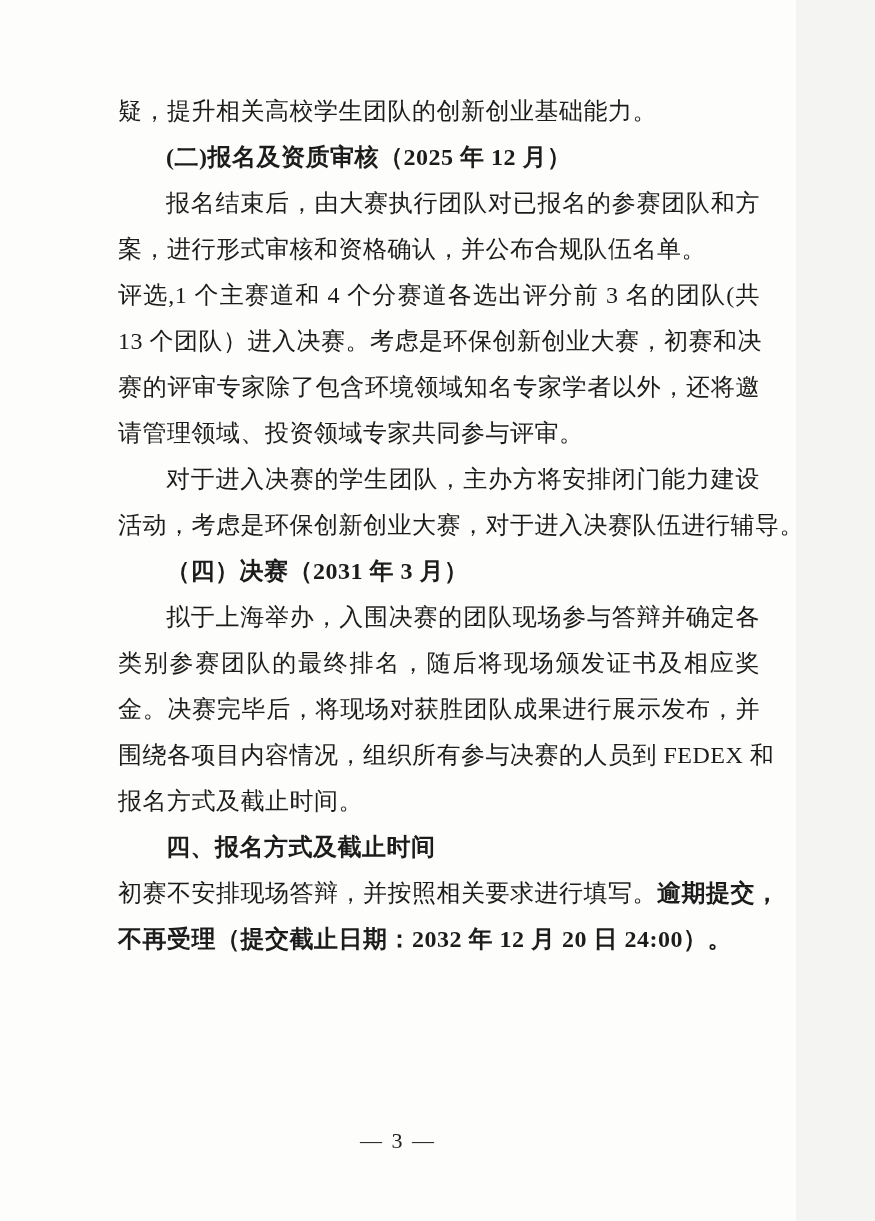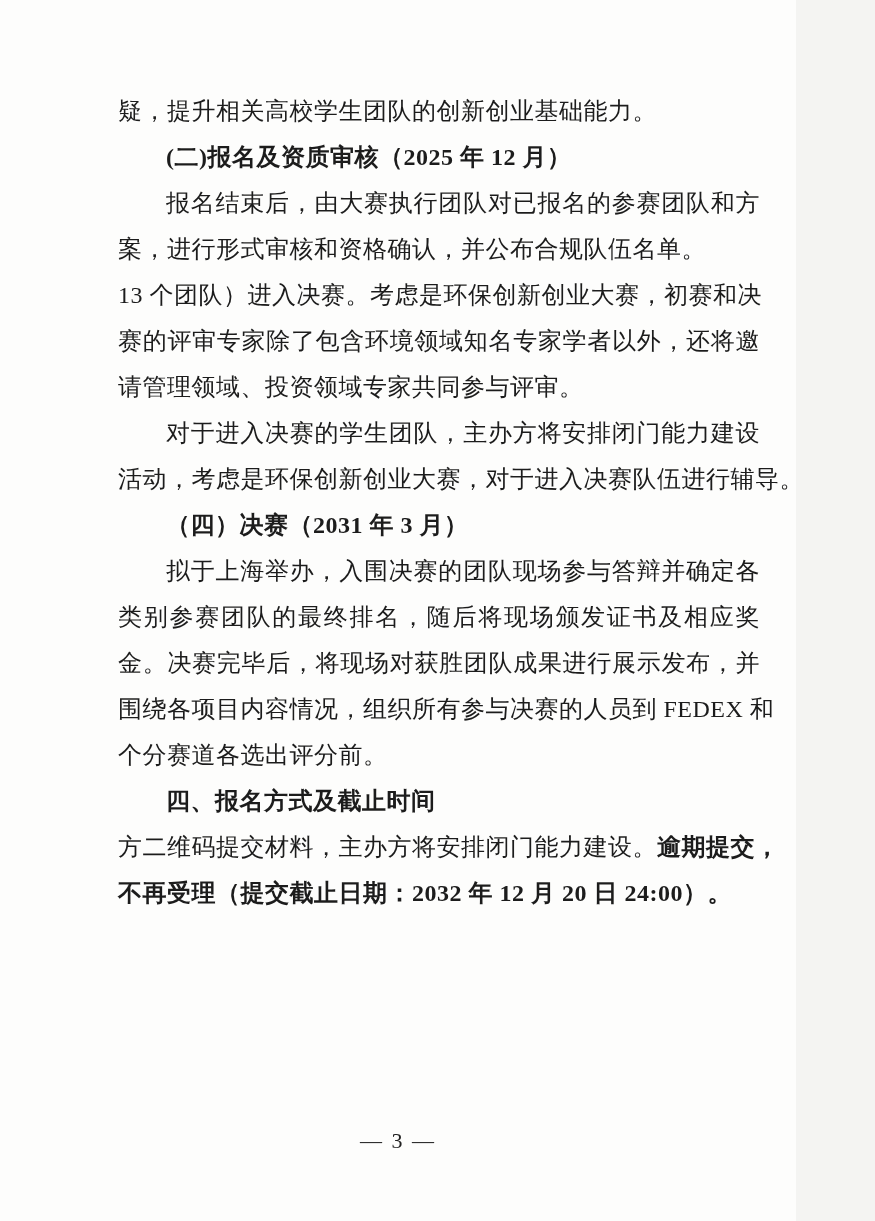--- a/index.html
+++ b/index.html
@@ -50,38 +50,39 @@
   <div class="textblock">
 
     <div class="line">疑，提升相关高校学生团队的创新创业基础能力。</div>
 
     <div class="line indent bold">(二)报名及资质审核（2025 年 12 月）</div>
 
     <div class="line indent justify">报名结束后，由大赛执行团队对已报名的参赛团队和方</div>
     <div class="line">案，进行形式审核和资格确认，并公布合规队伍名单。</div>
 
 
+    <div class="line justify">评选,1 个主赛道和 4 个分赛道各选出评分前 3 名的团队(共</div>
     <div class="line justify">13 个团队）进入决赛。考虑是环保创新创业大赛，初赛和决</div>
     <div class="line justify">赛的评审专家除了包含环境领域知名专家学者以外，还将邀</div>
     <div class="line">请管理领域、投资领域专家共同参与评审。</div>
 
     <div class="line indent justify">对于进入决赛的学生团队，主办方将安排闭门能力建设</div>
     <div class="line">活动，考虑是环保创新创业大赛，对于进入决赛队伍进行辅导。</div>
 
     <div class="line indent bold">（四）决赛（2031 年 3 月）</div>
 
     <div class="line indent justify">拟于上海举办，入围决赛的团队现场参与答辩并确定各</div>
     <div class="line justify">类别参赛团队的最终排名，随后将现场颁发证书及相应奖</div>
     <div class="line justify">金。决赛完毕后，将现场对获胜团队成果进行展示发布，并</div>
     <div class="line justify">围绕各项目内容情况，组织所有参与决赛的人员到 FEDEX 和</div>
-    <div class="line">个分赛道各选出评分前。</div>
+    <div class="line">报名方式及截止时间。</div>
 
     <div class="line indent bold">四、报名方式及截止时间</div>
 
 
-    <div class="line justify"><span>方二维码提交材料，主办方将安排闭门能力建设。</span><span class="bold">逾期提交，</span></div>
+    <div class="line justify"><span>初赛不安排现场答辩，并按照相关要求进行填写。</span><span class="bold">逾期提交，</span></div>
 
     <div class="line bold">不再受理（提交截止日期：2032 年 12 月 20 日 24:00）。</div>
 
   </div>
 
   <div class="footer">— 3 —</div>
 </div>
 
 </body></html>

